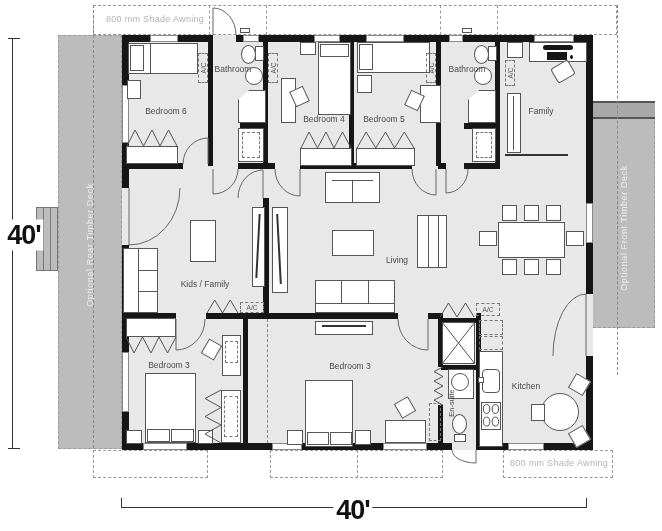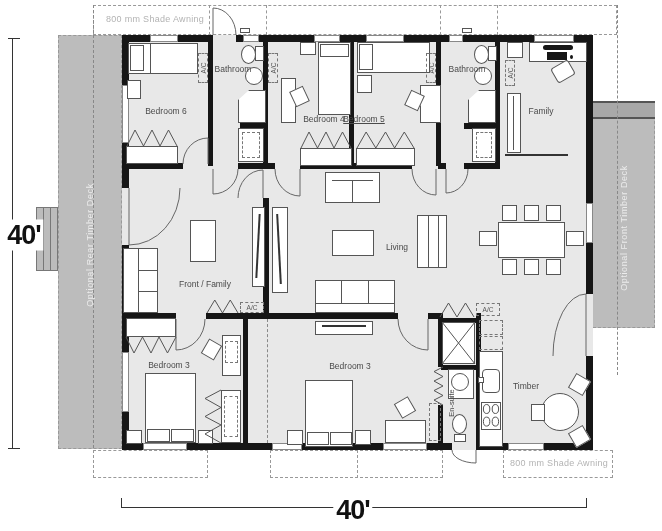--- a/index.html
+++ b/index.html
@@ -198,21 +198,21 @@
   <div class="f" style="left:359px;top:44px;width:14px;height:26px;"></div>
   <div class="f" style="left:357px;top:75px;width:15px;height:18px;"></div>
   <div class="f" style="left:420px;top:85px;width:21px;height:38px;"></div>
   <div class="chair" style="left:407px;top:92px;width:15px;height:17px;transform:rotate(25deg);"></div>
   <svg class="arc" style="left:357px;top:132px;width:57px;height:16px;" viewBox="0 0 100 100" preserveAspectRatio="none">
       <path d="M0,100 L16,0 L33,100 L50,0 L66,100 L83,0 L100,100" fill="none" stroke="#555" stroke-width="1" vector-effect="non-scaling-stroke"></path>
     </svg>
   <div class="f" style="left:356px;top:148px;width:59px;height:18px;"></div>
   <div class="dsh" style="left:426px;top:53px;width:10px;height:30px;"></div>
   <div class="acvlbl" style="left:431px;top:68px;">A/C</div>
-  <div class="lbl" style="left:364px;top:119px;text-decoration:underline;">Bedroom 5</div>
+  <div class="lbl" style="left:384px;top:119px;">Bedroom 5</div>
 
   <div class="f" style="left:488px;top:46px;width:9px;height:15px;"></div>
   <div class="f" style="left:474px;top:45px;width:15px;height:19px;border-radius:50%;"></div>
   <div class="f" style="left:474px;top:67px;width:18px;height:18px;border-radius:50%;"></div>
   <div class="f" style="left:468px;top:90px;width:28px;height:33px;clip-path:polygon(0 30%,40% 0,100% 0,100% 100%,0 100%);"></div>
   <div class="f" style="left:472px;top:128px;width:24px;height:34px;"></div>
   <div class="dsh" style="left:476px;top:132px;width:16px;height:26px;"></div>
   <div class="lbl" style="left:467px;top:69px;">Bathroom</div>
 
   <div class="f" style="left:529px;top:42px;width:58px;height:20px;"></div>
@@ -234,34 +234,34 @@
   <div class="f" style="left:190px;top:220px;width:26px;height:42px;"></div>
   <div class="f" style="left:252px;top:207px;width:13px;height:80px;"></div>
   <div class="abs" style="left:257px;top:214px;width:2px;height:64px;background:#333;transform:rotate(3deg);"></div>
   <div class="f" style="left:272px;top:207px;width:16px;height:86px;"></div>
   <div class="abs" style="left:278px;top:214px;width:2px;height:70px;background:#333;transform:rotate(-3deg);"></div>
   <svg class="arc" style="left:207px;top:300px;width:31px;height:13px;" viewBox="0 0 100 100" preserveAspectRatio="none">
       <path d="M0,100 L25,0 L50,100 L75,0 L100,100" fill="none" stroke="#555" stroke-width="1" vector-effect="non-scaling-stroke"></path>
     </svg>
   <div class="dsh" style="left:240px;top:302px;width:24px;height:11px;"></div>
   <div class="aclbl" style="left:252px;top:307px;">A/C</div>
-  <div class="lbl" style="left:205px;top:284px;">Front / Family</div>
+  <div class="lbl" style="left:205px;top:284px;">Kids / Family</div>
 
   <div class="f" style="left:325px;top:172px;width:55px;height:31px;"></div>
   <div class="abs" style="left:332px;top:180px;width:41px;height:1px;background:#555;"></div>
   <div class="abs" style="left:352px;top:181px;width:1px;height:21px;background:#555;"></div>
   <div class="f" style="left:332px;top:230px;width:42px;height:26px;"></div>
   <div class="f" style="left:315px;top:280px;width:80px;height:33px;"></div>
   <div class="abs" style="left:316px;top:303px;width:78px;height:1px;background:#555;"></div>
   <div class="abs" style="left:341px;top:281px;width:1px;height:22px;background:#555;"></div>
   <div class="abs" style="left:368px;top:281px;width:1px;height:22px;background:#555;"></div>
   <div class="f" style="left:417px;top:215px;width:30px;height:53px;"></div>
   <div class="abs" style="left:428px;top:216px;width:1px;height:51px;background:#555;"></div>
   <div class="abs" style="left:438px;top:216px;width:1px;height:51px;background:#555;"></div>
-  <div class="lbl" style="left:397px;top:247px;">Living</div>
+  <div class="lbl" style="left:397px;top:260px;">Living</div>
 
   <div class="f" style="left:498px;top:222px;width:67px;height:36px;"></div>
   <div class="chair" style="left:502px;top:205px;width:15px;height:16px;"></div>
   <div class="chair" style="left:524px;top:205px;width:15px;height:16px;"></div>
   <div class="chair" style="left:546px;top:205px;width:15px;height:16px;"></div>
   <div class="chair" style="left:502px;top:259px;width:15px;height:16px;"></div>
   <div class="chair" style="left:524px;top:259px;width:15px;height:16px;"></div>
   <div class="chair" style="left:546px;top:259px;width:15px;height:16px;"></div>
   <div class="chair" style="left:479px;top:231px;width:18px;height:15px;"></div>
   <div class="chair" style="left:566px;top:231px;width:18px;height:15px;"></div>
@@ -322,18 +322,18 @@
   <svg class="arc" style="left:481px;top:402px;width:20px;height:28px;" viewBox="0 0 100 100" preserveAspectRatio="none">
       <circle cx="28" cy="25" r="16" fill="none" stroke="#555" vector-effect="non-scaling-stroke"></circle>
       <circle cx="72" cy="25" r="16" fill="none" stroke="#555" vector-effect="non-scaling-stroke"></circle>
       <circle cx="28" cy="70" r="16" fill="none" stroke="#555" vector-effect="non-scaling-stroke"></circle>
       <circle cx="72" cy="70" r="16" fill="none" stroke="#555" vector-effect="non-scaling-stroke"></circle>
     </svg>
   <div class="f" style="left:541px;top:393px;width:38px;height:38px;border-radius:50%;"></div>
   <div class="chair" style="left:571px;top:376px;width:17px;height:17px;transform:rotate(30deg);"></div>
   <div class="chair" style="left:571px;top:428px;width:17px;height:17px;transform:rotate(-30deg);"></div>
   <div class="chair" style="left:531px;top:404px;width:14px;height:17px;"></div>
-  <div class="lbl" style="left:526px;top:386px;">Timber</div>
+  <div class="lbl" style="left:526px;top:386px;">Kitchen</div>
 
   <div class="f" style="left:240px;top:28px;width:10px;height:5px;"></div>
   <div class="f" style="left:462px;top:28px;width:10px;height:5px;"></div>
 
 </div>
 
 </body></html>

